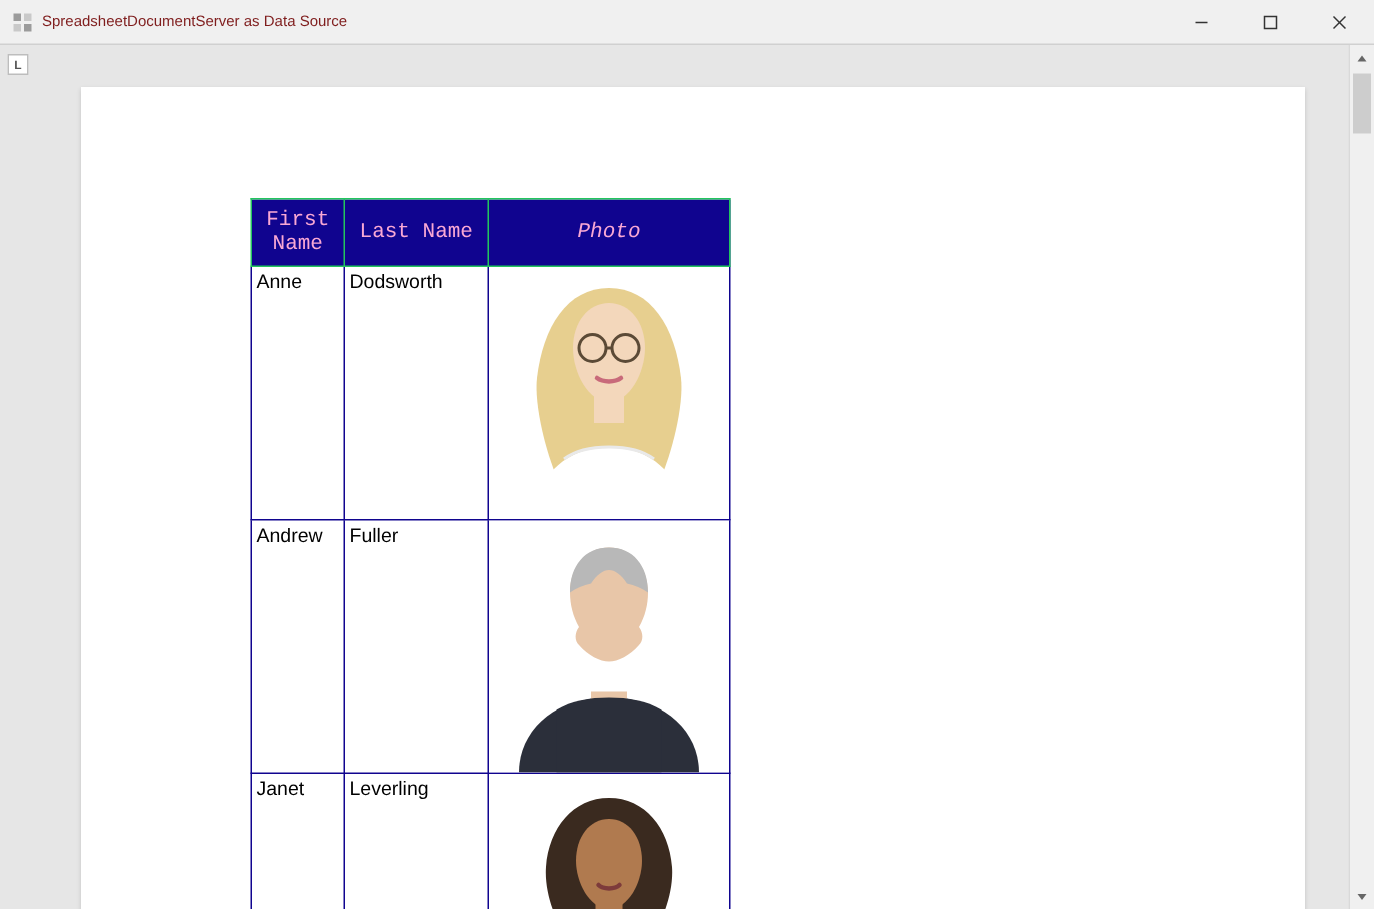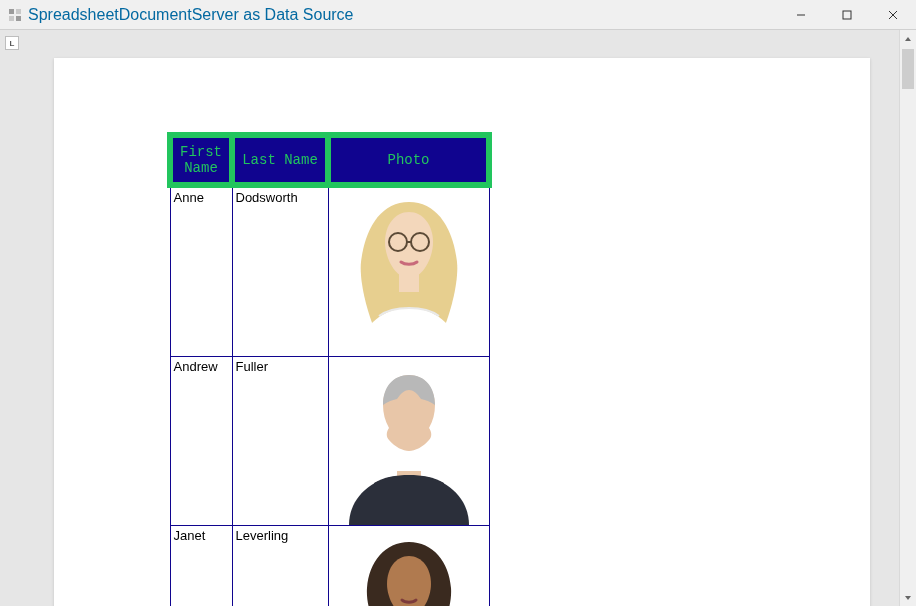--- a/index.html
+++ b/index.html
@@ -17,22 +17,22 @@
       display: flex;
       align-items: center;
       border-bottom: 1px solid #d0d0d0;
     }
     .titlebar .app-icon {
       margin: 0 6px 0 8px;
       display: flex;
       align-items: center;
     }
     .titlebar .title {
-      font-size: 16px;
-      color: #0369a1;
+      font-size: 10px;
+      color: #7f1d1d;
       flex: 1;
     }
     .win-buttons { display: flex; height: 100%; }
     .win-btn {
       width: 46px;
       display: flex;
       align-items: center;
       justify-content: center;
       color: #333;
     }
@@ -95,31 +95,31 @@
       box-shadow: 0 1px 3px rgba(0,0,0,0.15);
     }
     .report-table {
       position: absolute;
       top: 74px;
       left: 113px;
       border-collapse: collapse;
     }
     .report-table th {
       background: #10048f;
-      color: #22c55e;
+      color: #f9a8d4;
       font-family: "Courier New", monospace;
       font-size: 14px;
       font-weight: normal;
       text-align: center;
-      border: 6px solid #22c55e;
+      border: 1px solid #22c55e;
       padding: 6px 4px;
     }
     .report-table th.col-first { width: 62px; }
     .report-table th.col-last { width: 96px; }
-    .report-table th.col-photo { width: 160px; }
+    .report-table th.col-photo { width: 160px; font-style: italic; }
     .report-table td {
       border: 1px solid #10048f;
       background: #fff;
       vertical-align: top;
       font-family: Tahoma, sans-serif;
       font-size: 13px;
       color: #000;
       padding: 2px 3px;
     }
     .report-table td.photo-cell { padding: 0; height: 168px; }

